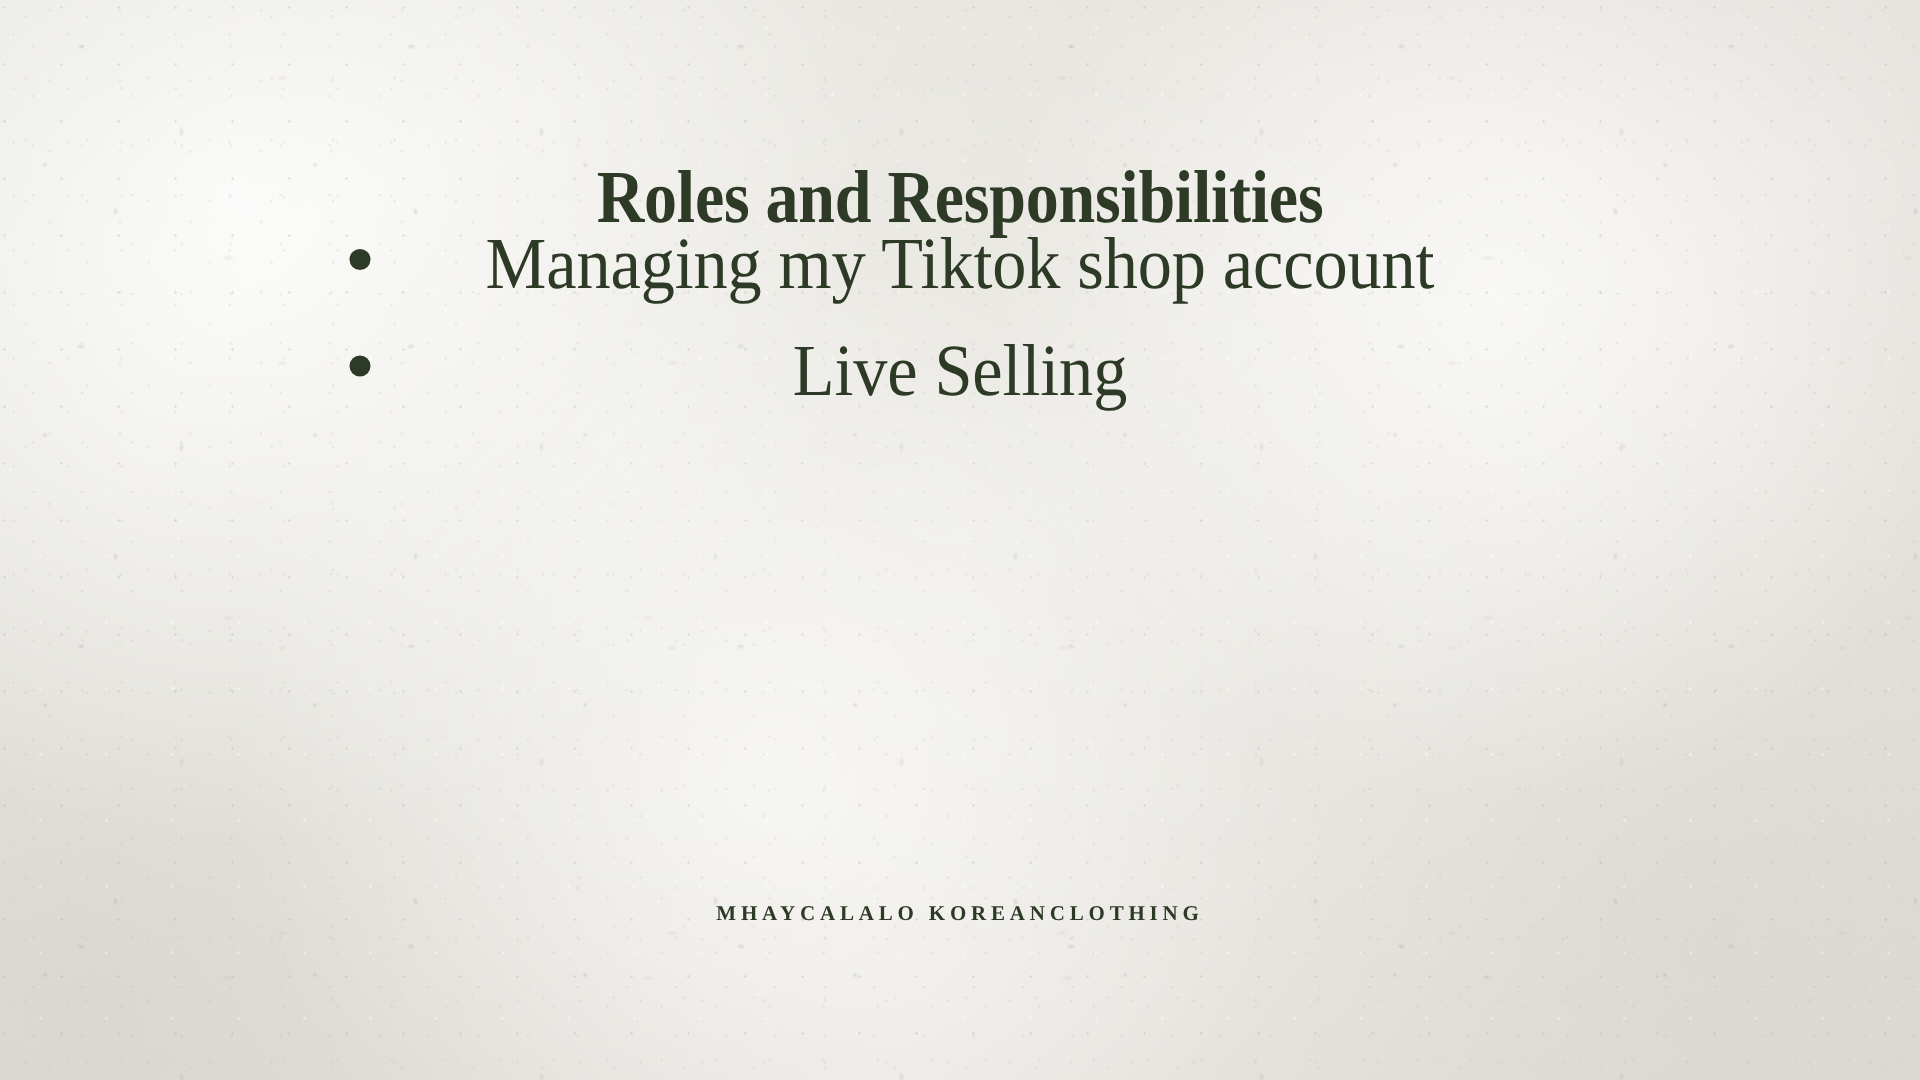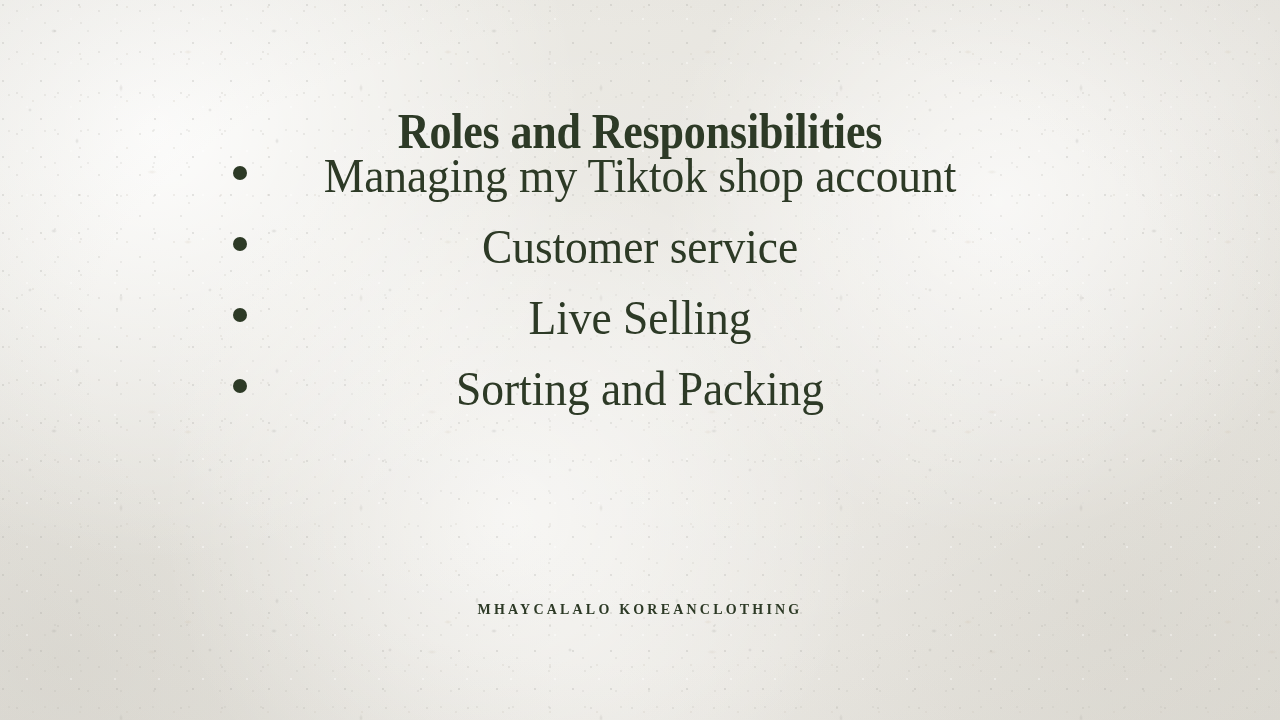--- a/index.html
+++ b/index.html
@@ -168,34 +168,26 @@
 
     <h1 class="slide-title">Roles and Responsibilities</h1>
 
     <ul class="bullet-list">
 
       <li class="bullet-row">
         <span class="bullet-marker"></span>
         <span class="bullet-text">Managing my Tiktok shop account</span>
       </li>
 
-      <li class="bullet-row">
-        <span class="bullet-marker"></span>
-        <span class="bullet-text">Customer service</span>
-      </li>
 
       <li class="bullet-row">
         <span class="bullet-marker"></span>
         <span class="bullet-text">Live Selling</span>
       </li>
 
-      <li class="bullet-row">
-        <span class="bullet-marker"></span>
-        <span class="bullet-text">Sorting and Packing</span>
-      </li>
 
 
 
     </ul>
 
     <div class="footer-credit">MHAYCALALO KOREANCLOTHING</div>
 
   </div>
 </div>
 

